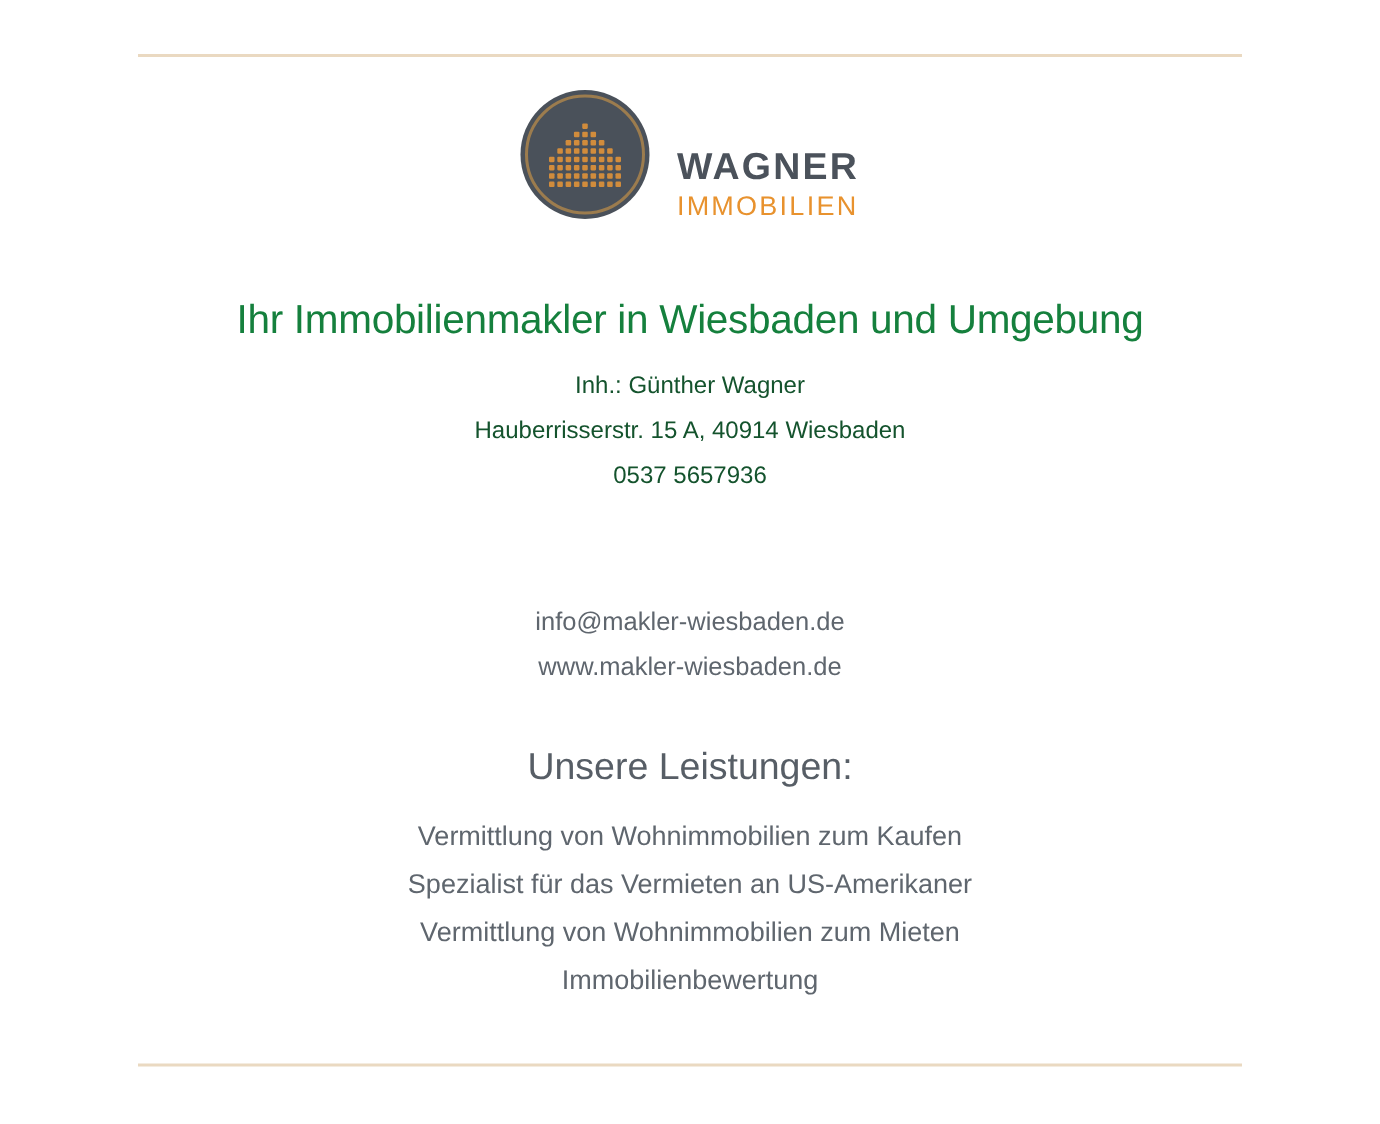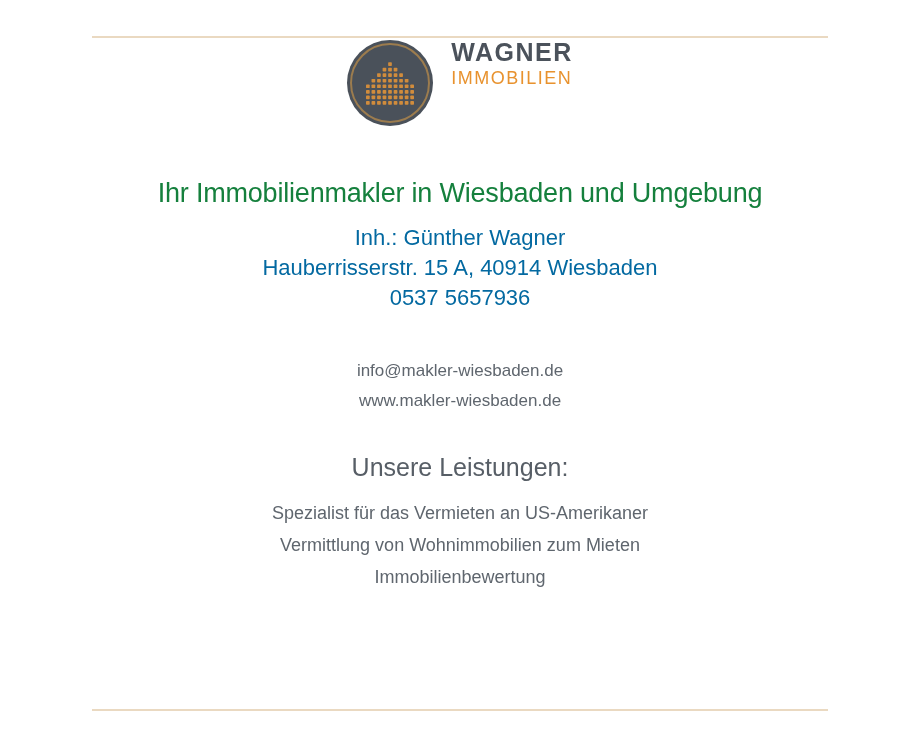--- a/index.html
+++ b/index.html
@@ -24,23 +24,23 @@
     height: 2px;
     background: #ead9c1;
   }
   .rule-top { top: 36px; }
   .rule-bottom { top: 709px; }
 
   
   .logo {
     display: flex;
     justify-content: center;
-    align-items: flex-start;
+    align-items: flex-end;
     gap: 18px;
-    padding-top: 40px;
+    padding-top: 60px;
     cursor: pointer;
   }
   .logo-circle {
     position: relative;
     width: 86px;
     height: 86px;
     border-radius: 50%;
     background: #4a515a;
     flex: 0 0 auto;
     display: flex;
@@ -78,27 +78,27 @@
     margin-top: 52px;
     font-size: 27px;
     font-weight: 400;
     color: #15803d;
     letter-spacing: -0.2px;
   }
 
   
   .contact { margin-top: 14px; }
   .contact p {
-    font-size: 22px;
+    font-size: 16px;
     line-height: 30px;
-    color: #0369a1;
-  }
-
-  
-  .links { margin-top: 43px; }
+    color: #14532d;
+  }
+
+  
+  .links { margin-top: 67px; }
   .links p {
     font-size: 17px;
     line-height: 30px;
     color: #5f666e;
     cursor: pointer;
   }
 
   
   h2.services-heading {
     margin-top: 37px;
@@ -195,20 +195,21 @@
   </div>
 
   <div class="links">
     <p>info@makler-wiesbaden.de</p>
     <p>www.makler-wiesbaden.de</p>
   </div>
 
   <h2 class="services-heading">Unsere Leistungen:</h2>
 
   <ul class="services">
+    <li>Vermittlung von Wohnimmobilien zum Kaufen</li>
     <li>Spezialist für das Vermieten an US-Amerikaner</li>
     <li>Vermittlung von Wohnimmobilien zum Mieten</li>
     <li>Immobilienbewertung</li>
   </ul>
 
   <div class="rule rule-bottom"></div>
 
 </div>
 
 </body></html>

